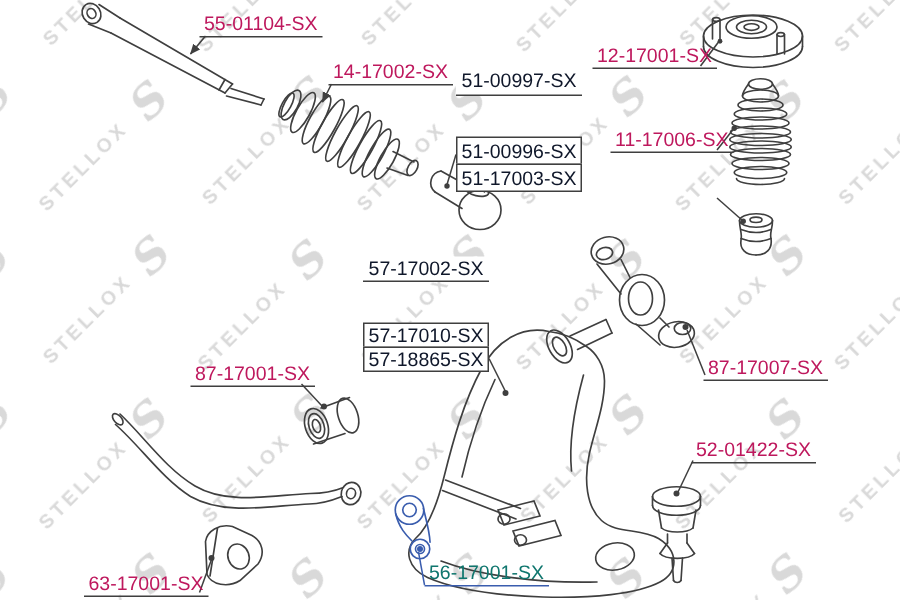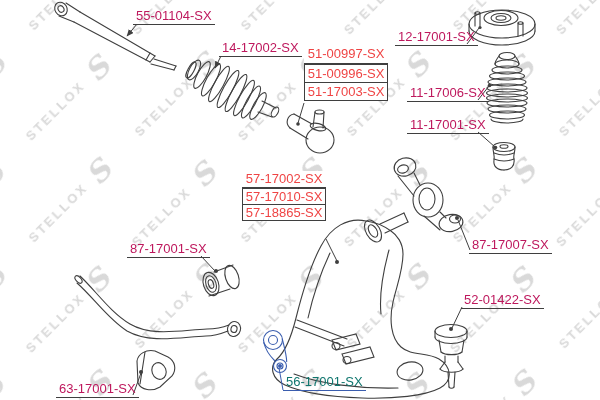--- a/index.html
+++ b/index.html
@@ -2,24 +2,24 @@
 <html><head>
 <meta charset="utf-8">
 <style>
   html,body{margin:0;padding:0;background:#fff;}
   *{box-sizing:border-box;}
   #canvas{position:relative;width:600px;height:400px;background:#fff;overflow:hidden;
           font-family:"Liberation Sans",sans-serif;}
   #art{position:absolute;left:0;top:0;}
   .lbl{position:absolute;font-size:13px;color:#be185d;white-space:nowrap;line-height:15px;z-index:3;}
   .ul{border-bottom:1px solid #3f3f3f;padding:0 3px 1px;}
-  .stack{position:absolute;font-size:13px;color:#ef4444;z-index:3;}
+  .stack{position:absolute;font-size:13px;color:#0f172a;z-index:3;}
   .srow{width:84px;text-align:center;background:#fff;}
   .srow.first{border-bottom:1px solid #3f3f3f;}
-  .srow.boxed{border:1px solid #3f3f3f;}
+  .srow.boxed{border:1px solid #3f3f3f;margin-top:27px;}
   .srow.boxed + .srow.boxed{margin-top:-1px;}
   .s51 .srow{height:19px;line-height:18px;}
   .s57 .srow{height:17px;line-height:16px;}
   .hl{color:#0f766e;border-color:#3a5dae;}
 </style>
 </head>
 <body>
 
 <div id="canvas">
 
@@ -246,21 +246,20 @@
   <div class="stack s51" style="left:304px;top:45px">
     <div class="srow first">51-00997-SX</div>
     <div class="srow boxed">51-00996-SX</div>
     <div class="srow boxed">51-17003-SX</div>
   </div>
 
   <div class="lbl ul" style="left:395px;top:29px">12-17001-SX</div>
 
   <div class="lbl ul" style="left:407px;top:85px">11-17006-SX</div>
 
-  <div class="lbl ul" style="left:407px;top:117px">11-17001-SX</div>
 
   <div class="stack s57" style="left:242px;top:171px">
     <div class="srow first">57-17002-SX</div>
     <div class="srow boxed">57-17010-SX</div>
     <div class="srow boxed">57-18865-SX</div>
   </div>
 
   <div class="lbl ul" style="left:127px;top:241px">87-17001-SX</div>
 
   <div class="lbl ul" style="left:469px;top:237px">87-17007-SX</div>

